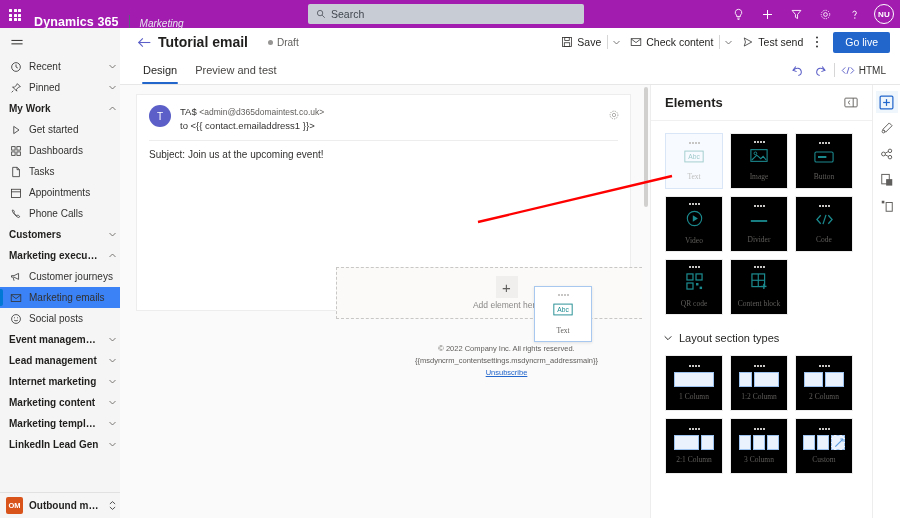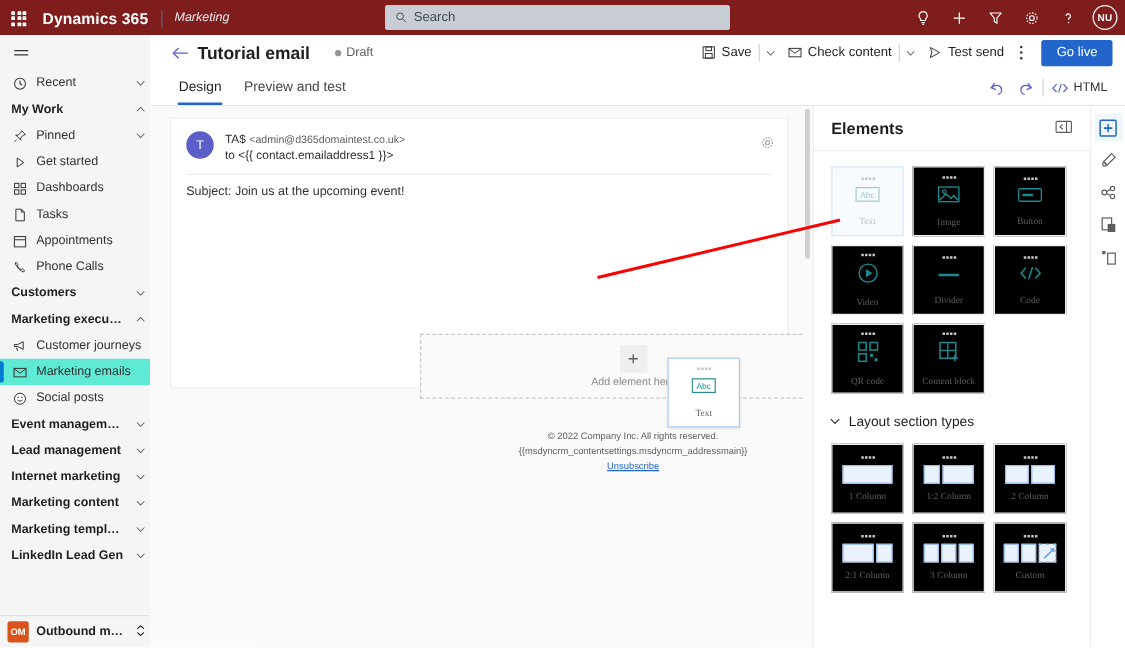--- a/index.html
+++ b/index.html
@@ -7,21 +7,21 @@
     width: 900px; height: 518px;
     font-family: "Liberation Sans", sans-serif;
     background: #ffffff;
     overflow: hidden;
   }
   #app { position: relative; width: 900px; height: 518px; }
 
   
   .topbar {
     position: absolute; top: 0; left: 0; width: 900px; height: 29px;
-    background: #7f1d1d; display: flex; align-items: center;
+    background: #a21caf; display: flex; align-items: flex-end;
   }
   .waffle {
     width: 30px; height: 28px; display: flex; align-items: center; justify-content: center;
     cursor: pointer;
   }
   .waffle-grid { display: grid; grid-template-columns: repeat(3,3px); grid-gap: 1.5px; }
   .waffle-grid i { width: 3px; height: 3px; background: #ffffff; display: block; border-radius: .5px; }
   .brand {
     color: #ffffff; font-size: 12.5px; font-weight: bold; letter-spacing: .1px;
     padding-left: 4px;
@@ -62,21 +62,21 @@
   .sb-item {
     height: 21px; display: flex; align-items: center; padding-left: 9px; padding-right: 6px;
     font-size: 10px; color: #323130; cursor: pointer; position: relative; gap: 7px;
   }
   .sb-item .ico { width: 13px; display: flex; align-items: center; justify-content: center; flex: 0 0 13px; }
   .sb-item .lbl { flex: 1; white-space: nowrap; overflow: hidden; text-overflow: ellipsis; }
   .sb-item .chev { flex: 0 0 10px; display: flex; align-items: center; justify-content: center; }
   .sb-item.group { font-weight: bold; color: #201f1e; }
   .sb-item.group .lbl { padding-left: 0; }
   .sb-item.child { padding-left: 9px; }
-  .sb-item.selected { background: #5eead4; }
+  .sb-item.selected { background: #3b82f6; }
   .sb-item.selected::before {
     content: ""; position: absolute; left: 0; top: 2px; bottom: 2px; width: 3px;
     background: #0078d4; border-radius: 0 2px 2px 0;
   }
   .sb-foot {
     height: 26px; border-top: 1px solid #e1e1e1; display: flex; align-items: center;
     padding: 0 6px; gap: 6px; cursor: pointer; background: #f5f5f5;
   }
   .om-badge {
     width: 17px; height: 17px; background: #d8541b; color: #fff; font-size: 7.5px;
@@ -309,40 +309,40 @@
           </svg>
         </span>
         <span class="lbl">Recent</span>
         <span class="chev">
           <svg width="9" height="9" viewBox="0 0 12 12">
               <polyline points="2,4 6,8 10,4" fill="none" stroke="#605e5c" stroke-width="1.1"></polyline>
             </svg>
         </span>
       </div>
 
+      <div class="sb-item">
+        <span class="ico">
+          <svg width="12" height="12" viewBox="0 0 16 16">
+            <path d="M9.8 2.2l4 4-2.2.6-3 3 .4 2.4-5.6-5.6 2.4.4 3-3z" fill="none" stroke="#323130" stroke-width="1.05"></path>
+            <line x1="4.4" y1="11.6" x2="2.2" y2="13.8" stroke="#323130" stroke-width="1.05"></line>
+          </svg>
+        </span>
+        <span class="lbl">Pinned</span>
+        <span class="chev">
+          <svg width="9" height="9" viewBox="0 0 12 12">
+              <polyline points="2,4 6,8 10,4" fill="none" stroke="#605e5c" stroke-width="1.1"></polyline>
+            </svg>
+        </span>
+      </div>
+
       <div class="sb-item group">
         <span class="lbl">My Work</span>
         <span class="chev">
           <svg width="9" height="9" viewBox="0 0 12 12">
               <polyline points="2,8 6,4 10,8" fill="none" stroke="#605e5c" stroke-width="1.1"></polyline>
-            </svg>
-        </span>
-      </div>
-
-      <div class="sb-item">
-        <span class="ico">
-          <svg width="12" height="12" viewBox="0 0 16 16">
-            <path d="M9.8 2.2l4 4-2.2.6-3 3 .4 2.4-5.6-5.6 2.4.4 3-3z" fill="none" stroke="#323130" stroke-width="1.05"></path>
-            <line x1="4.4" y1="11.6" x2="2.2" y2="13.8" stroke="#323130" stroke-width="1.05"></line>
-          </svg>
-        </span>
-        <span class="lbl">Pinned</span>
-        <span class="chev">
-          <svg width="9" height="9" viewBox="0 0 12 12">
-              <polyline points="2,4 6,8 10,4" fill="none" stroke="#605e5c" stroke-width="1.1"></polyline>
             </svg>
         </span>
       </div>
 
       <div class="sb-item child">
         <span class="ico">
           <svg width="12" height="12" viewBox="0 0 16 16">
               <polygon points="5,3.2 12,8 5,12.8" fill="none" stroke="#323130" stroke-width="1.05" stroke-linejoin="round"></polygon>
             </svg>
         </span>

